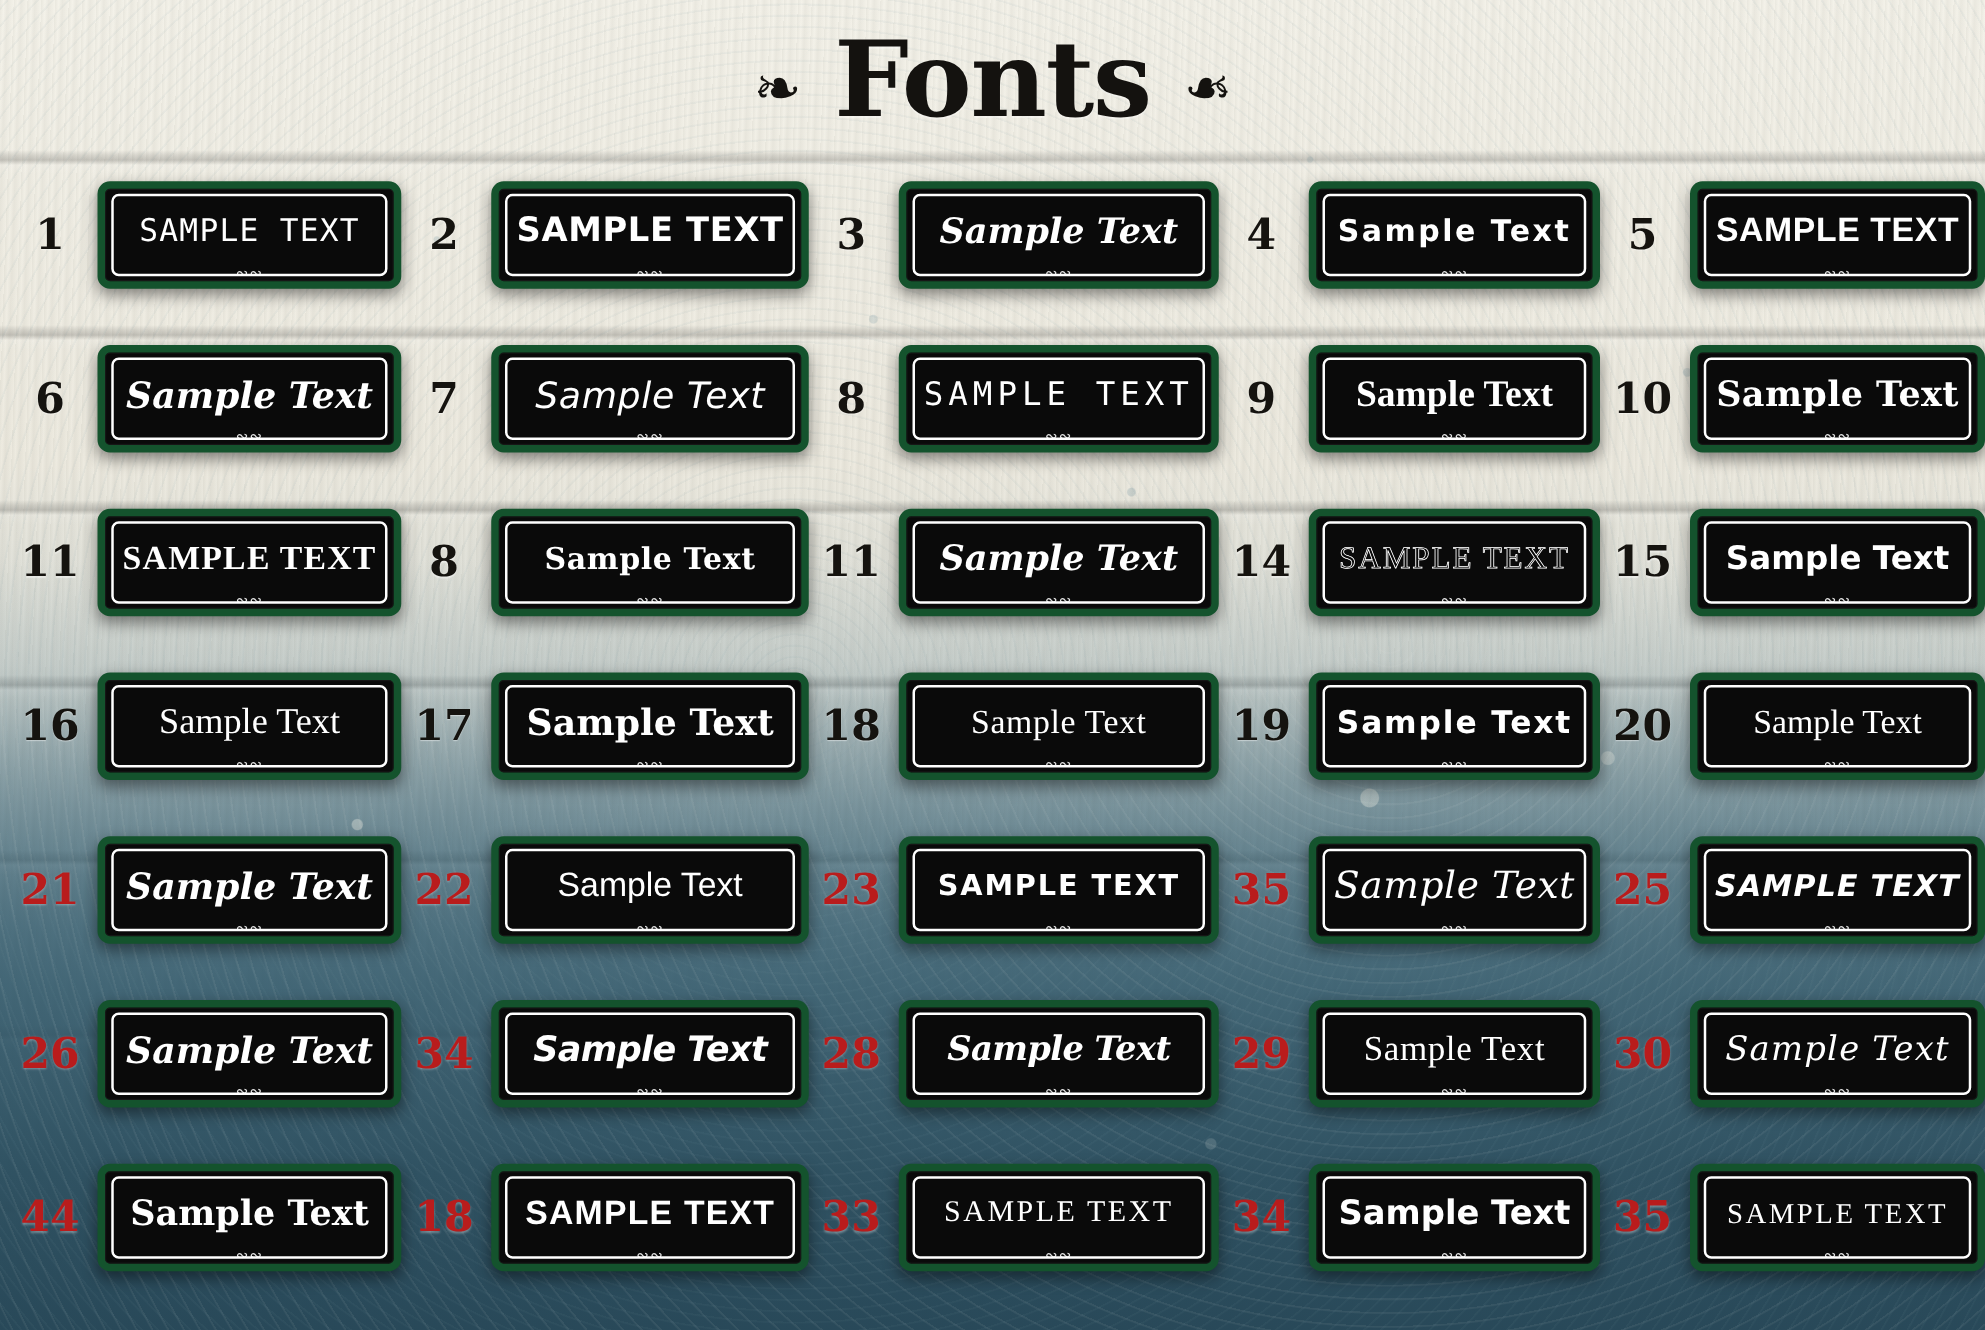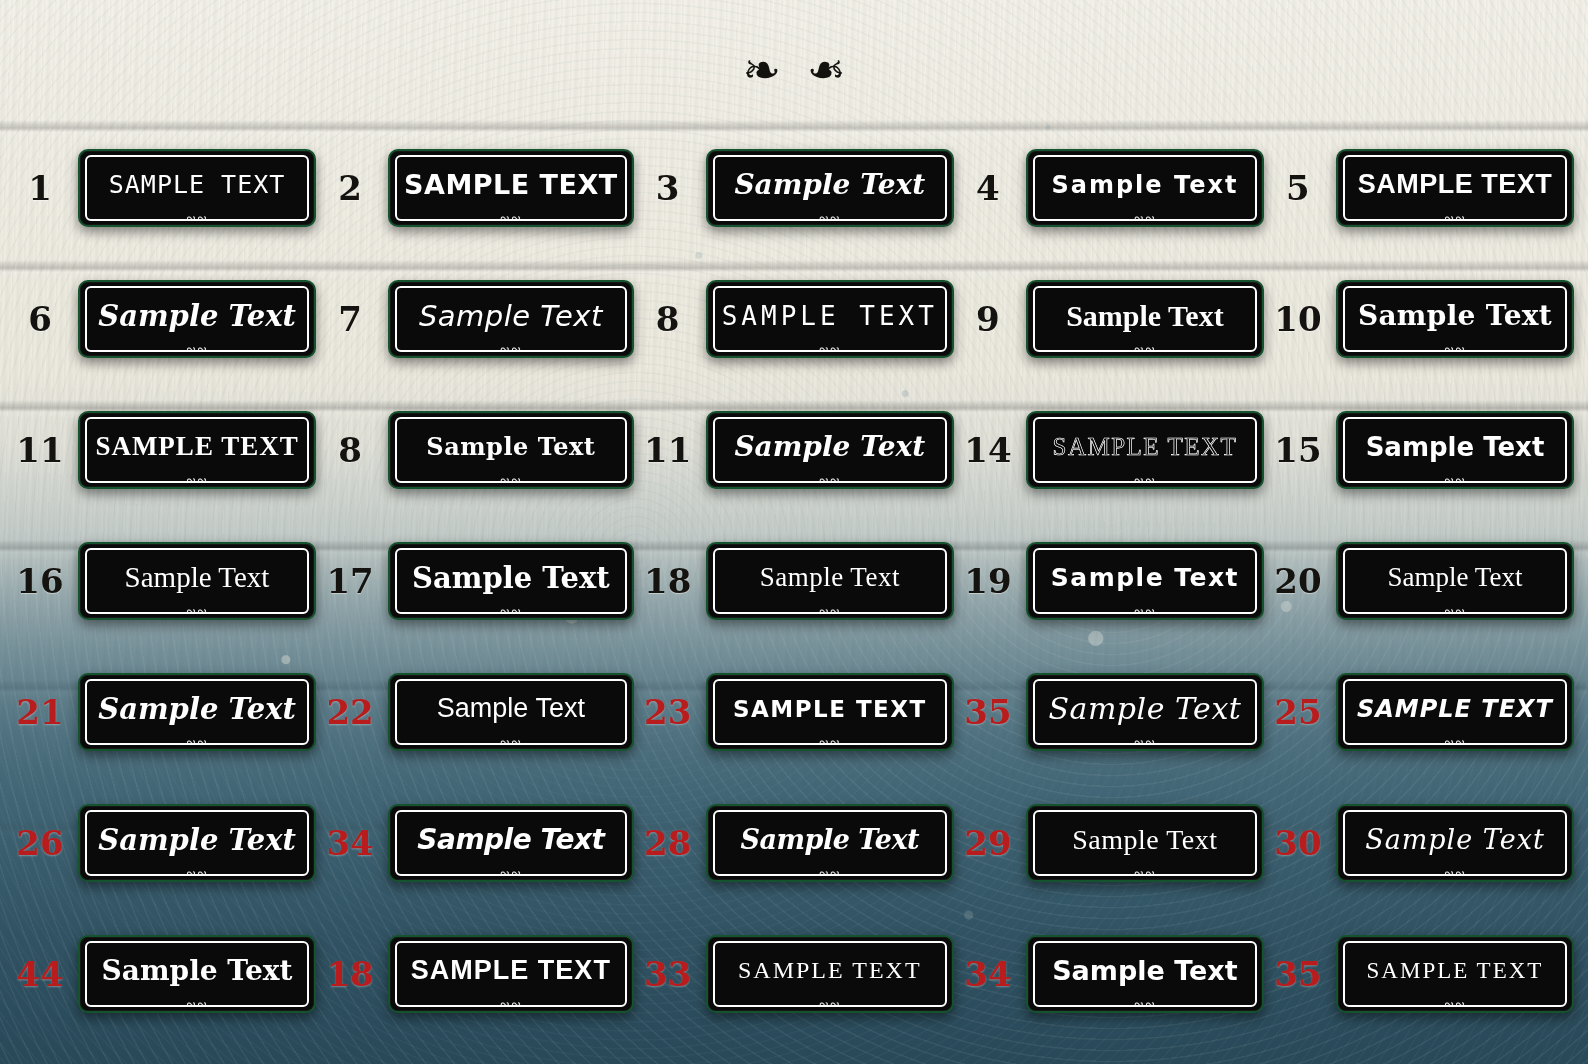--- a/index.html
+++ b/index.html
@@ -111,21 +111,21 @@
     font-family:"DejaVu Serif", serif;
     font-weight:700;font-size:34px;color:#15130f;
     text-shadow:0 1px 1px rgba(255,255,255,.45);
   }
   .num.light{color:#b91c1c;text-shadow:0 1px 2px rgba(255,255,255,.35);}
 
   .plate{
     flex:1 1 auto;height:74px;
     background:#0a0a0a;
     border-radius:10px;
-    border:2px solid #14532d;
+    border:6px solid #14532d;
     box-shadow:0 5px 12px rgba(0,0,0,.45), inset 0 0 0 1px rgba(255,255,255,.05);
     position:relative;
     display:flex;align-items:center;justify-content:center;
     overflow:hidden;
   }
   
   .plate:before{
     content:"";position:absolute;left:5px;right:5px;top:4px;bottom:4px;
     border:2px solid #ffffff;border-radius:6px;
     pointer-events:none;
@@ -189,20 +189,21 @@
   .s34{font-family:"DejaVu Sans", sans-serif;font-weight:700;font-size:27px;}
   .s35{font-family:"Liberation Serif", serif;font-weight:400;font-size:23px;letter-spacing:2px;}
 </style>
 </head>
 <body>
 
 <div id="bg"></div>
 
 <div id="header">
   <span class="flourish left">❧</span>
+  <span id="title">Fonts</span>
   <span class="flourish right">❧</span>
 </div>
 
 <div id="grid">
 
   <div class="cell">
     <span class="num">1</span>
     <div class="plate">
       <span class="sample s1">SAMPLE TEXT</span>
       <span class="orn">∾∾</span>

